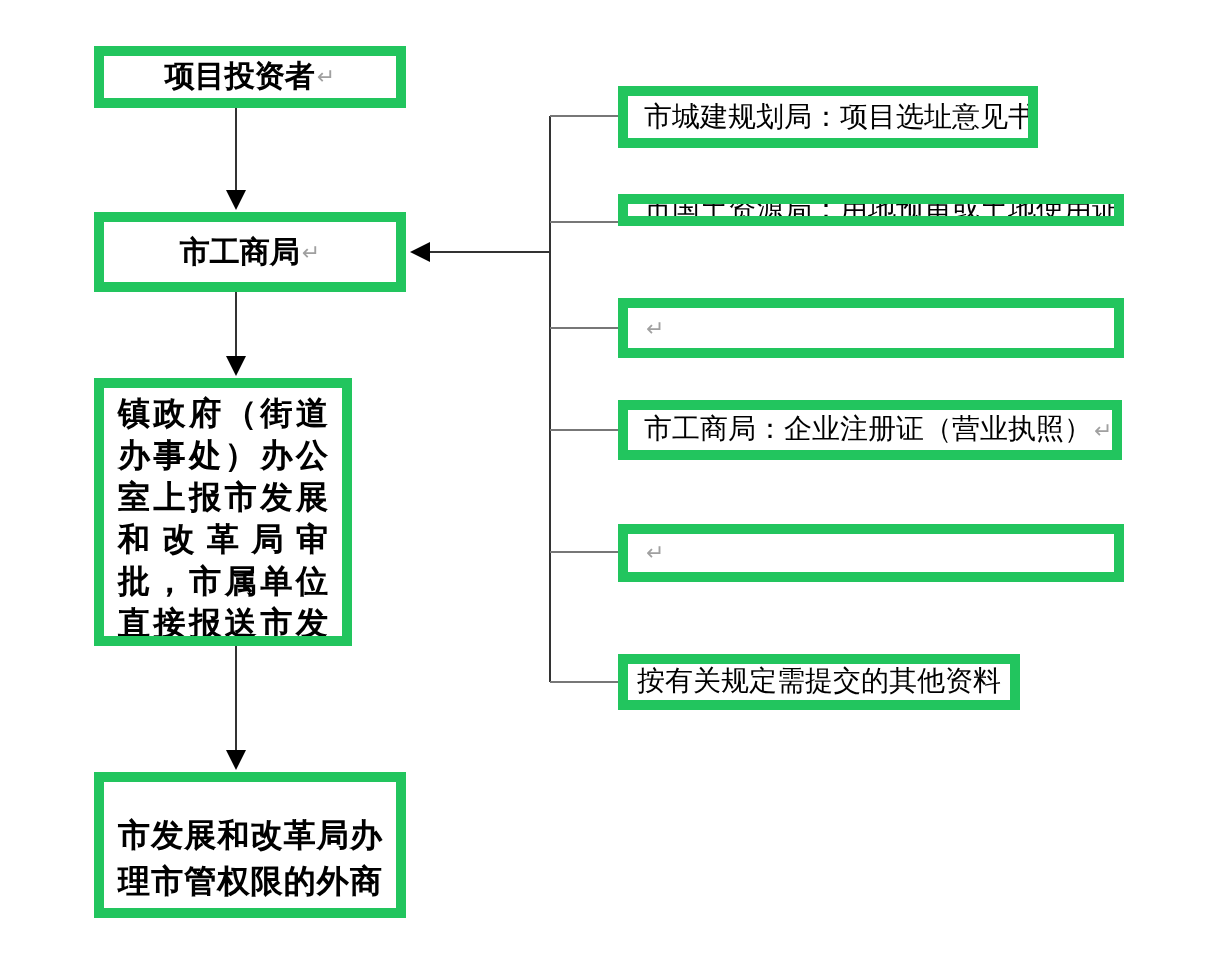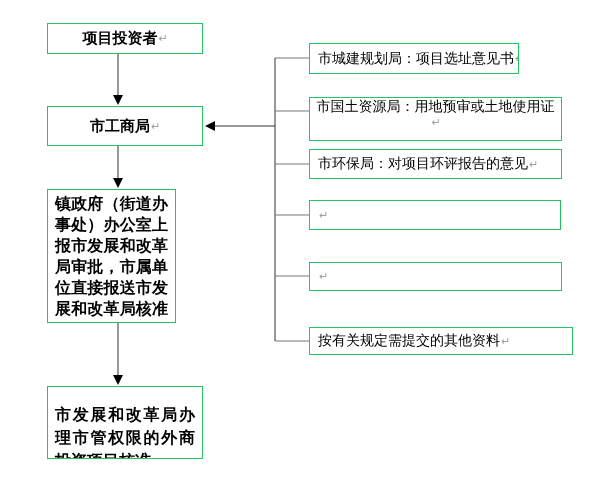--- a/index.html
+++ b/index.html
@@ -14,21 +14,21 @@
   #connectors {
     position: absolute;
     left: 0; top: 0;
     width: 604px; height: 478px;
     pointer-events: none;
   }
   .node {
     position: absolute;
     box-sizing: border-box;
     background: #ffffff;
-    border: 1px solid #22c55e;
+    border: 5px solid #22c55e;
     color: #000000;
   }
   .node-center {
     display: flex;
     align-items: center;
     justify-content: center;
     font-weight: bold;
     font-size: 15px;
     white-space: nowrap;
   }
@@ -44,25 +44,25 @@
     font-size: 14px;
     white-space: nowrap;
     padding: 0 8px;
     overflow: hidden;
   }
   #node-l1 { left: 47px; top: 23px;  width: 156px; height: 31px; }
   #node-l2 { left: 47px; top: 106px; width: 156px; height: 40px; }
   #node-l3 { left: 47px; top: 189px; width: 129px; height: 134px; line-height: 21px; padding: 3px 7px; }
   #node-l4 { left: 47px; top: 386px; width: 156px; height: 73px;  line-height: 23px; padding: 16px 7px; }
   #node-r1 { left: 309px; top: 43px;  width: 210px; height: 31px; }
-  #node-r2 { left: 309px; top: 97px;  width: 253px; height: 44px; flex-direction: column; }
+  #node-r2 { left: 309px; top: 97px;  width: 253px; height: 16px; }
   #node-r3 { left: 309px; top: 149px; width: 253px; height: 30px; }
   #node-r4 { left: 309px; top: 200px; width: 252px; height: 30px; }
   #node-r5 { left: 309px; top: 262px; width: 253px; height: 29px; }
-  #node-r6 { left: 309px; top: 327px; width: 264px; height: 28px; }
+  #node-r6 { left: 309px; top: 327px; width: 201px; height: 28px; flex-direction: column; }
   .ret {
     color: #a0a0a0;
     font-size: 11px;
     font-weight: normal;
     padding-left: 1px;
   }
 </style>
 </head>
 <body>
 
@@ -112,25 +112,25 @@
     <span>市城建规划局：项目选址意见书</span>
       <span class="ret">↵</span>
   </div>
 
   <div id="node-r2" class="node node-right">
     <span>市国土资源局：用地预审或土地使用证</span>
       <span class="ret">↵</span>
   </div>
 
   <div id="node-r3" class="node node-right">
-    <span>市环保局：对项目环评报告的意见</span>
       <span class="ret">↵</span>
   </div>
 
   <div id="node-r4" class="node node-right">
+    <span>市工商局：企业注册证（营业执照）</span>
       <span class="ret">↵</span>
   </div>
 
   <div id="node-r5" class="node node-right">
       <span class="ret">↵</span>
   </div>
 
   <div id="node-r6" class="node node-right">
     <span>按有关规定需提交的其他资料</span>
       <span class="ret">↵</span>

